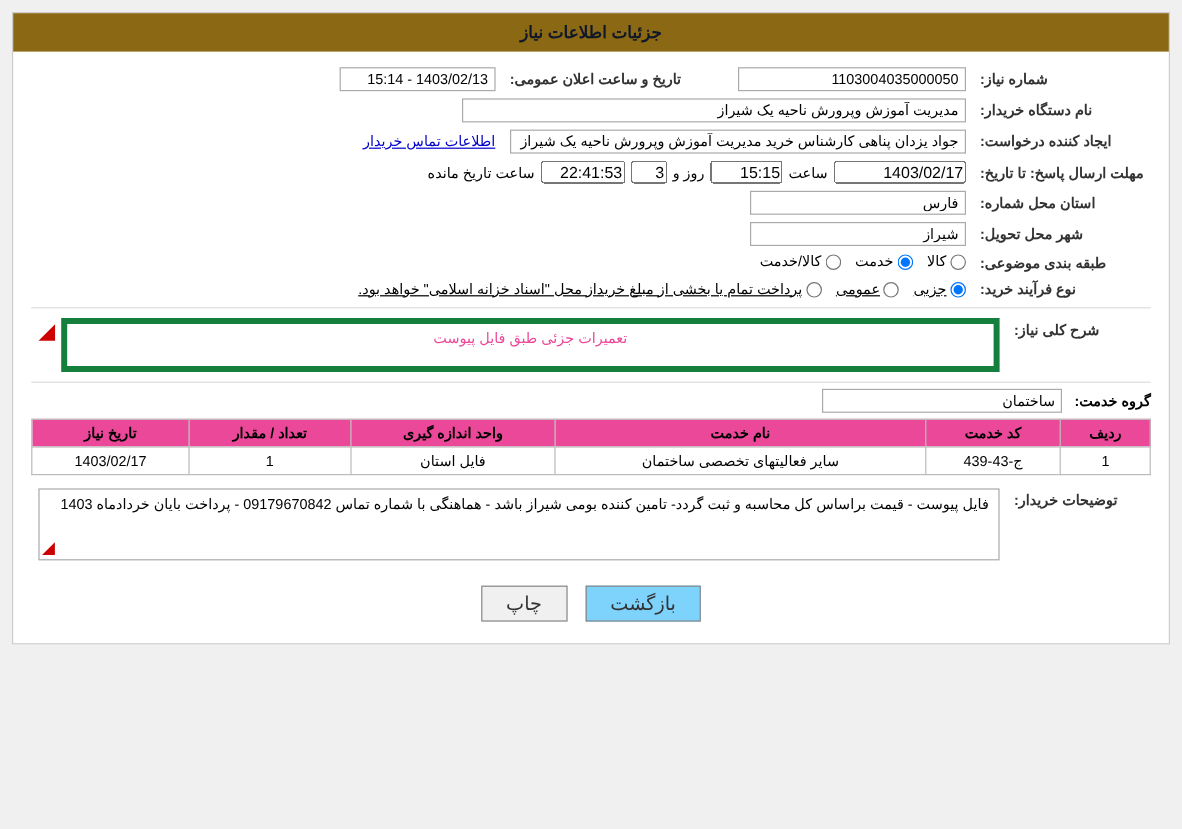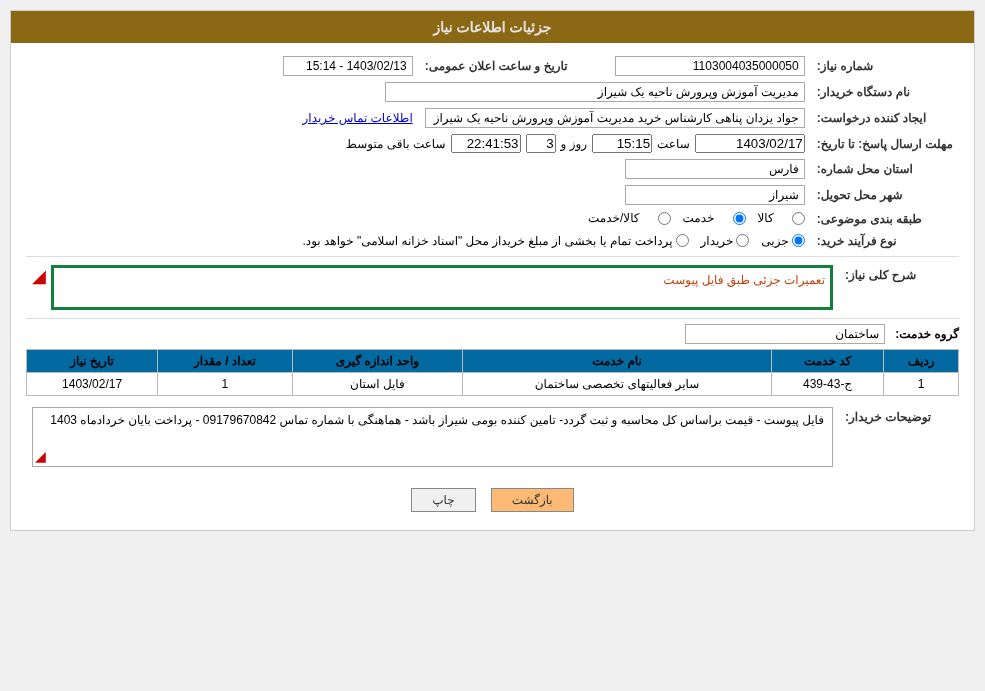--- a/index.html
+++ b/index.html
@@ -14,21 +14,21 @@
       min-height: 691px;
       background: #f0f0f0;
       padding: 10px;
     }
     .main-card {
       background: #fff;
       border: 1px solid #ccc;
     }
     .card-header {
       background: #8B6914;
-      color: #e5e5e5;
+      color: #0f172a;
       text-align: center;
       padding: 8px 10px;
       font-size: 14px;
       font-weight: bold;
     }
     .card-body {
       padding: 10px 15px;
     }
     .section-title {
       background: #d4b483;
@@ -79,50 +79,51 @@
     }
     .radio-group {
       display: inline-flex;
       gap: 12px;
       align-items: center;
       direction: rtl;
     }
     .radio-item {
       display: inline-flex;
       align-items: center;
-      gap: 18px;
+      gap: 3px;
     }
     .purchase-type-row {
       display: flex;
       align-items: center;
       gap: 12px;
       direction: rtl;
     }
     .purchase-type-item {
       display: inline-flex;
-      align-items: center;
+      align-items: flex-end;
       gap: 3px;
+      text-decoration: underline;
     }
     .description-container {
       display: flex;
       align-items: flex-start;
       gap: 5px;
     }
     .description-arrow {
       color: #c00;
       font-size: 18px;
     }
     .services-table {
       width: 100%;
       border-collapse: collapse;
       margin-top: 5px;
       font-size: 12px;
     }
     .services-table th {
-      background: #0369a1;
+      background: #ec4899;
       border: 1px solid #bbb;
       padding: 4px 8px;
       text-align: center;
       font-weight: bold;
     }
     .services-table td {
       border: 1px solid #bbb;
       padding: 4px 8px;
       text-align: center;
     }
@@ -149,26 +150,26 @@
     .action-buttons {
       display: flex;
       justify-content: center;
       gap: 15px;
       margin-top: 10px;
       padding: 8px;
     }
     .btn {
       padding: 4px 20px;
       font-family: Tahoma, Arial, sans-serif;
-      font-size: 12px;
+      font-size: 16px;
       cursor: pointer;
       border: 1px solid #888;
     }
     .btn-back {
-      background: #fdba74;
+      background: #7dd3fc;
       color: #333;
     }
     .btn-print {
       background: #f0f0f0;
       color: #333;
     }
     .inline-row {
       display: flex;
       align-items: center;
       gap: 5px;
@@ -221,21 +222,21 @@
         <tr class="deadline-row">
           <td class="label-cell">مهلت ارسال پاسخ: تا تاریخ:</td>
           <td colspan="3">
             <div class="inline-row">
               <input type="text" style="width: 110px;" readonly="" value="1403/02/17">
               <span>ساعت</span>
               <input type="text" style="width: 60px;" readonly="" value="15:15">
               <span>روز و</span>
               <input type="text" style="width: 30px;" readonly="" value="3">
               <input type="text" style="width: 70px;" readonly="" value="22:41:53">
-              <span>ساعت باقی متوسط</span>
+              <span>ساعت تاریخ مانده</span>
             </div>
           </td>
         </tr>
 
         <tr>
           <td class="label-cell">استان محل شماره:</td>
           <td class="value-cell" colspan="3">
             <input type="text" style="width: 180px;" readonly="" value="فارس">
           </td>
         </tr>
@@ -270,41 +271,41 @@
         <tr>
           <td class="label-cell">نوع فرآیند خرید:</td>
           <td colspan="3">
             <div class="purchase-type-row">
               <div class="purchase-type-item">
                 <input type="radio" name="purchase_type" checked="" style="">
                 <span>جزیی</span>
               </div>
               <div class="purchase-type-item">
                 <input type="radio" name="purchase_type" style="">
-                <span>خریدار</span>
+                <span>عمومی</span>
               </div>
               <div class="purchase-type-item">
                 <input type="radio" name="purchase_type" style="">
                 <span>پرداخت تمام یا بخشی از مبلغ خریداز محل "اسناد خزانه اسلامی" خواهد بود.</span>
               </div>
             </div>
           </td>
         </tr>
       </tbody>
         </table>
 
       <hr class="separator">
 
       <table class="info-table">
         <tbody>
             <tr>
           <td class="label-cell" style="vertical-align:top; padding-top:6px;">شرح کلی نیاز:</td>
           <td colspan="3">
             <div class="description-container">
-              <div style="flex:1; border:3px solid #15803d; min-height:45px; padding:5px; text-align:right; direction:rtl; color:#c2410c;">
+              <div style="flex:1; border:5px solid #15803d; min-height:45px; padding:5px; text-align:center; direction:rtl; color:#ec4899;">
                 <span>تعمیرات جزئی طبق فایل پیوست</span>
               </div>
               <div class="description-arrow">◢</div>
             </div>
           </td>
         </tr>
       </tbody>
         </table>
 
       <hr class="separator">

